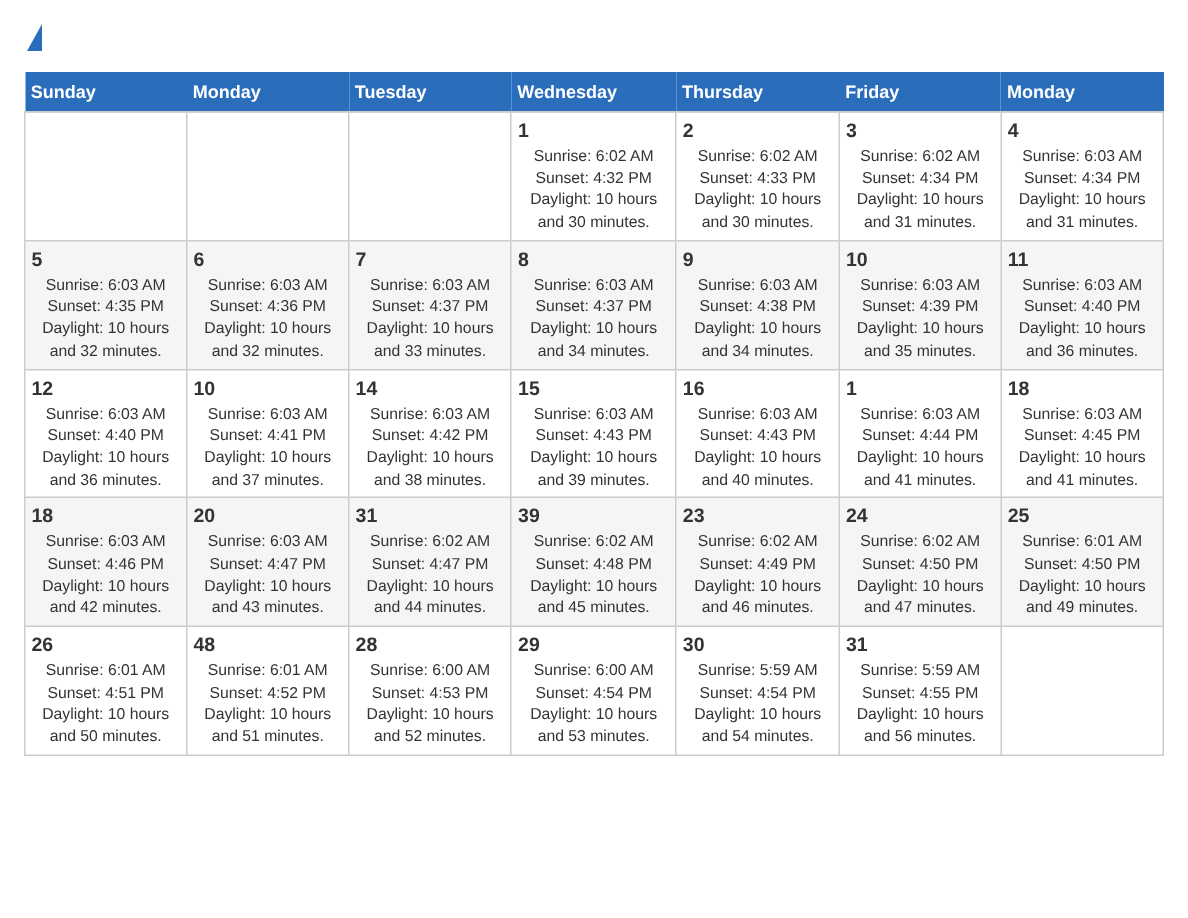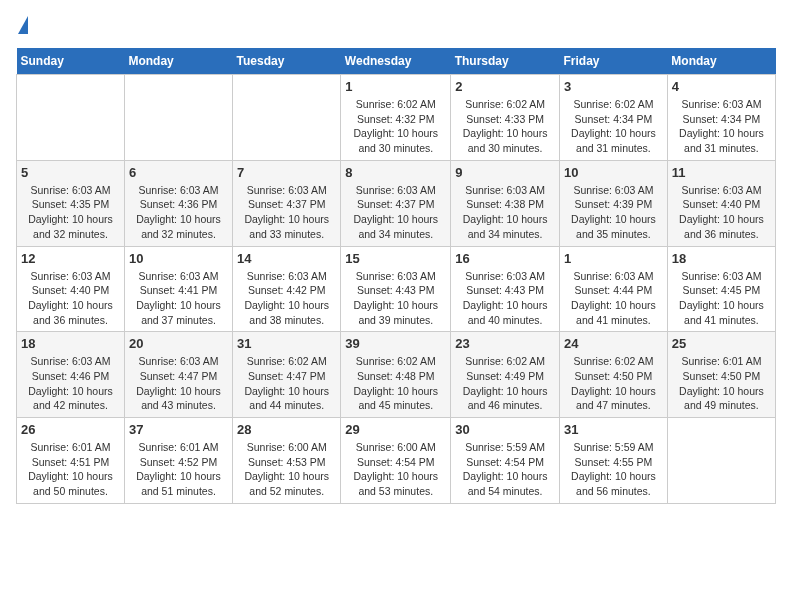--- a/index.html
+++ b/index.html
@@ -236,21 +236,21 @@
           <span class="day-num">25</span>
           <div class="day-info">Sunrise: 6:01 AM<br>Sunset: 4:50 PM<br>Daylight: 10 hours and 49 minutes.</div>
         </td>
       </tr>
       <tr>
         <td>
           <span class="day-num">26</span>
           <div class="day-info">Sunrise: 6:01 AM<br>Sunset: 4:51 PM<br>Daylight: 10 hours and 50 minutes.</div>
         </td>
         <td>
-          <span class="day-num">37</span>
+          <span class="day-num">48</span>
           <div class="day-info">Sunrise: 6:01 AM<br>Sunset: 4:52 PM<br>Daylight: 10 hours and 51 minutes.</div>
         </td>
         <td>
           <span class="day-num">28</span>
           <div class="day-info">Sunrise: 6:00 AM<br>Sunset: 4:53 PM<br>Daylight: 10 hours and 52 minutes.</div>
         </td>
         <td>
           <span class="day-num">29</span>
           <div class="day-info">Sunrise: 6:00 AM<br>Sunset: 4:54 PM<br>Daylight: 10 hours and 53 minutes.</div>
         </td>

